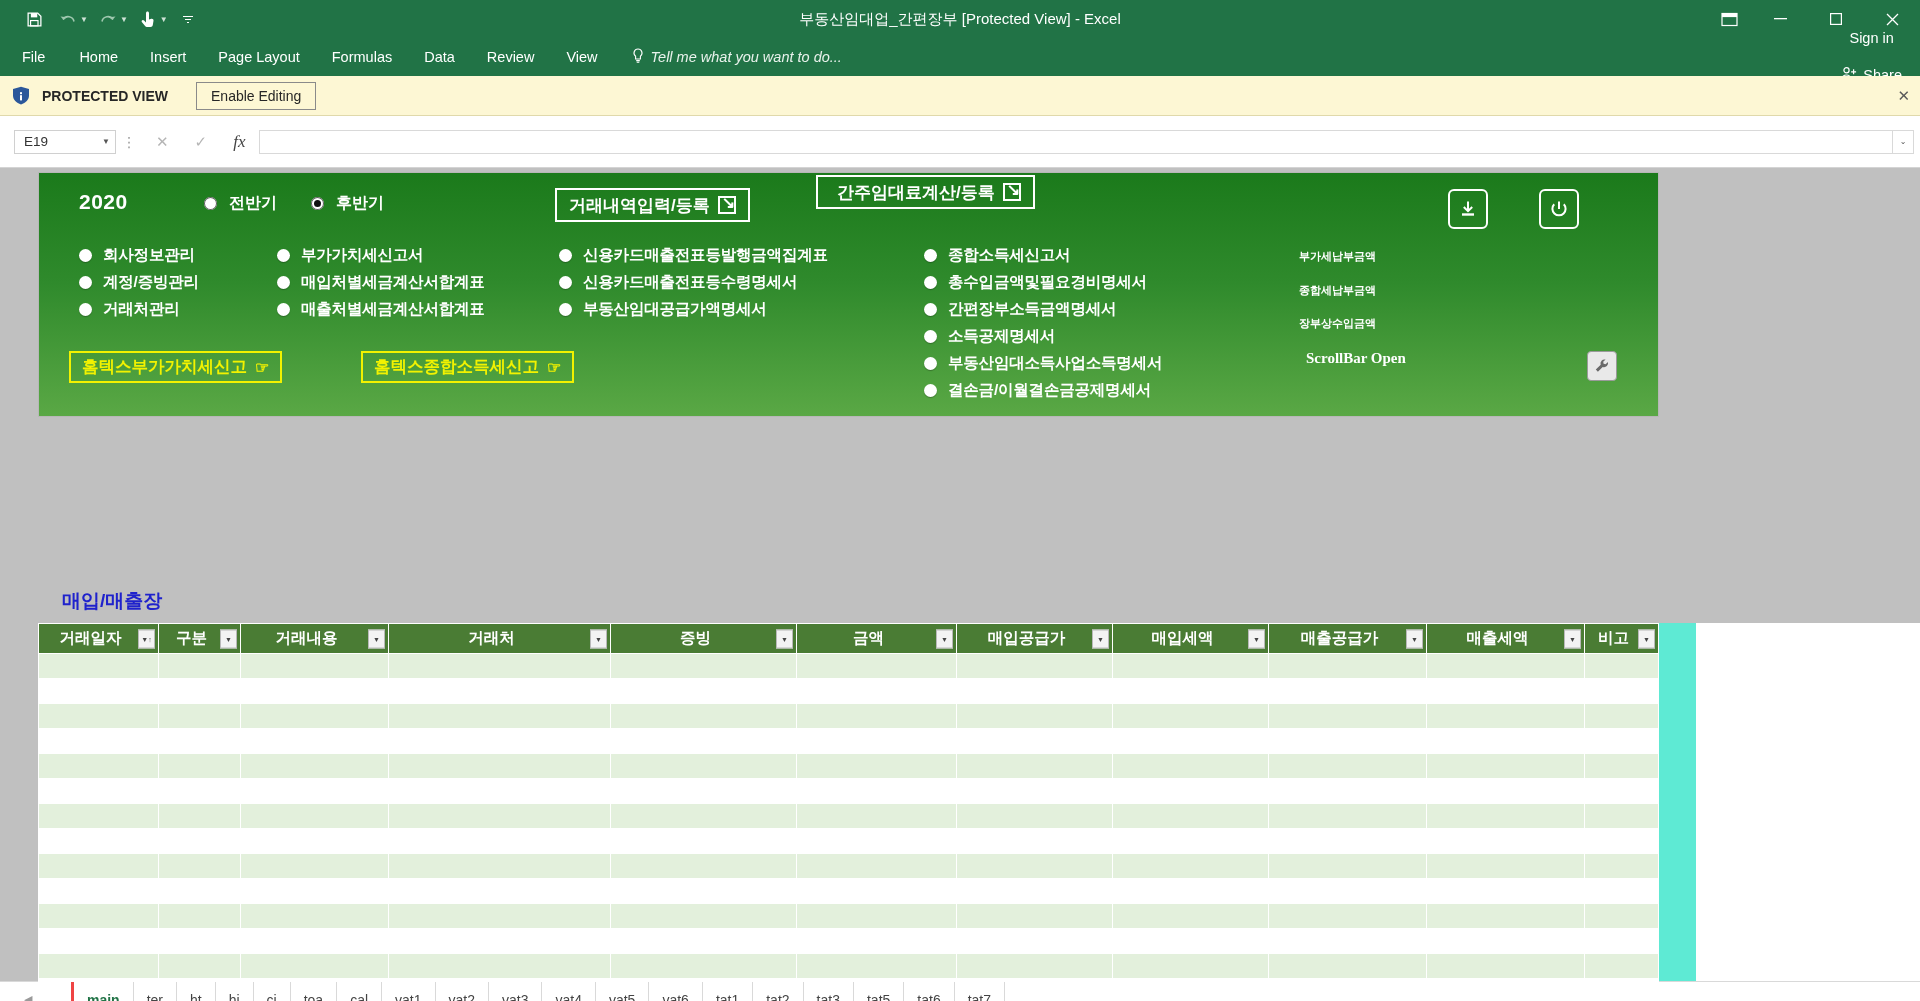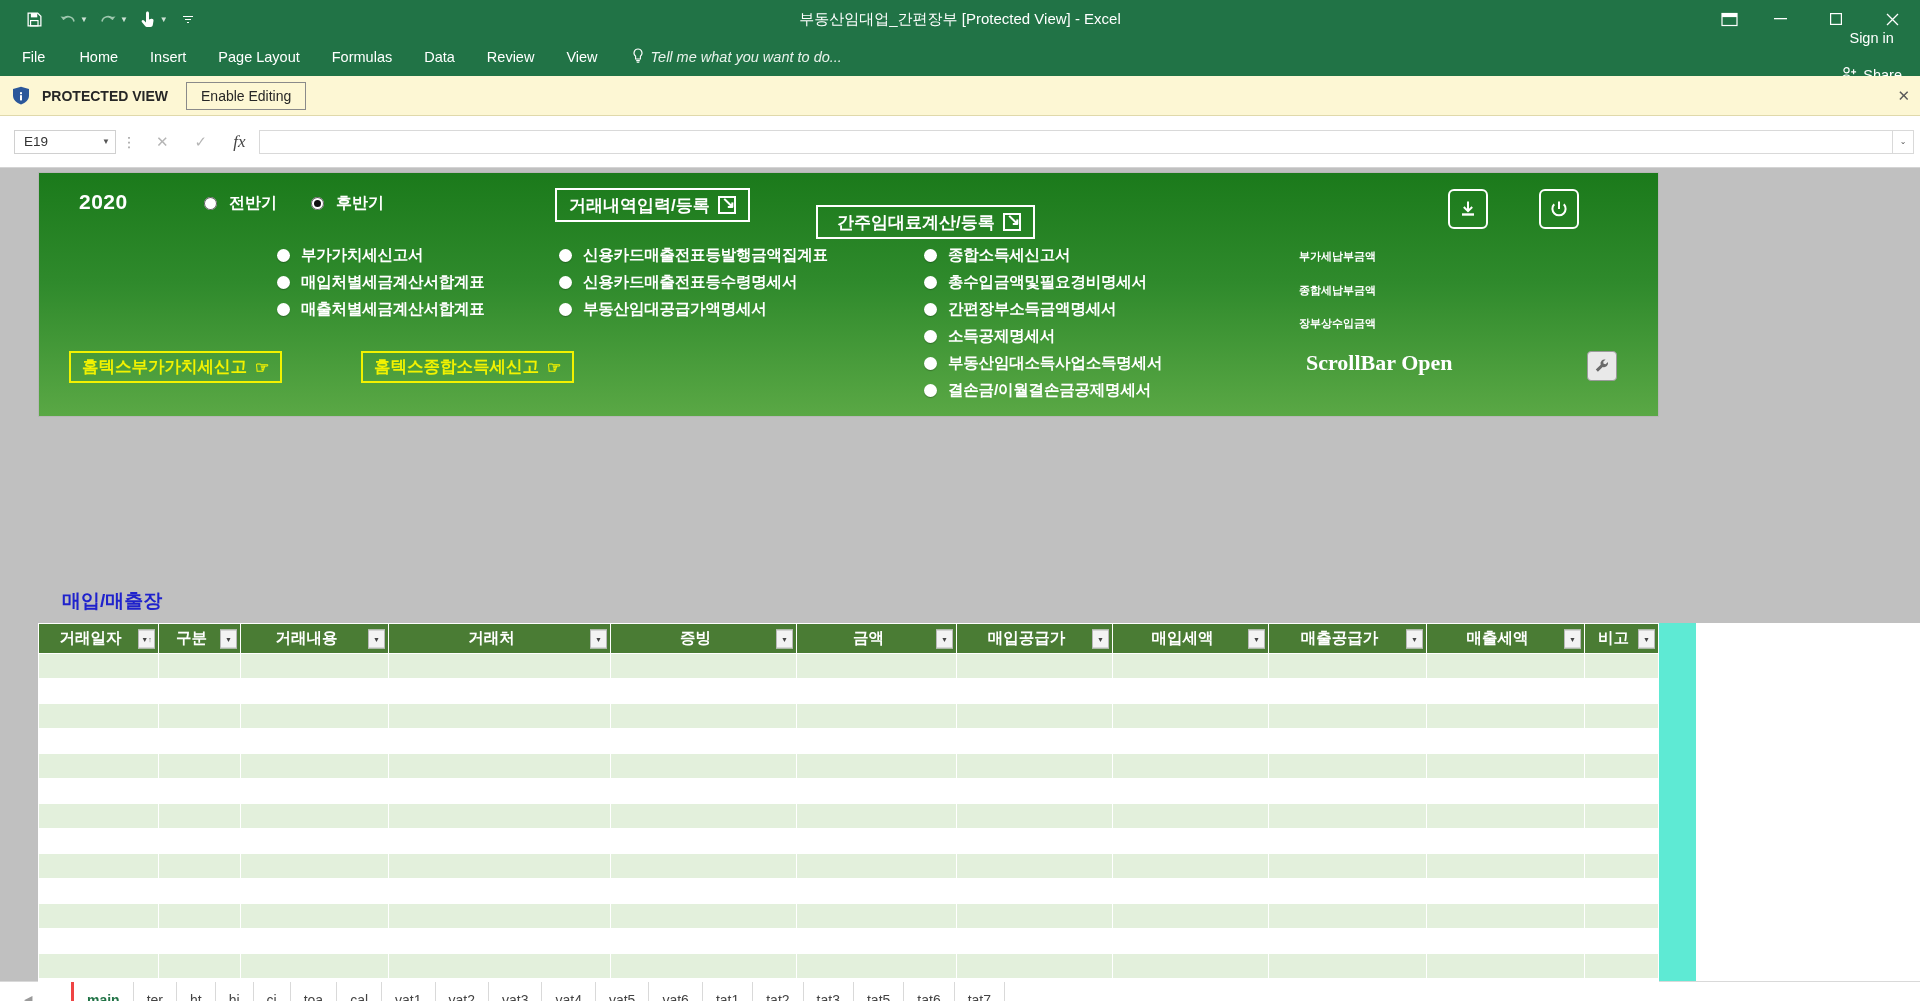--- a/index.html
+++ b/index.html
@@ -58,21 +58,21 @@
 
   
   .pvbar {
     height: 40px; background: #fdf7d4; border-bottom: 1px solid #e0d9ab;
     display: flex; align-items: center; padding: 0 10px 0 12px; position: relative;
   }
   .pv-ico {
     width: 18px; height: 18px; border-radius: 2px;
     display: flex; align-items: center; justify-content: center; margin-right: 12px;
   }
-  .pv-strong { font-size: 14px; color: #262626; font-weight: bold; margin-right: 0; }
+  .pv-strong { font-size: 14px; color: #262626; font-weight: bold; margin-right: 10px; }
   .pv-text { font-size: 14px; color: #262626; }
   .pv-btn {
     margin-left: 18px; background: #fdf7d4; border: 1px solid #8a8a8a;
     font-size: 14px; color: #262626; padding: 5px 14px; font-family: "Liberation Sans", sans-serif;
   }
   .pv-close {
     position: absolute; right: 10px; top: 50%; transform: translateY(-50%);
     font-size: 15px; color: #5a5a5a;
   }
 
@@ -157,21 +157,21 @@
     position: absolute; border: 2px solid #f2f200; height: 32px;
     display: flex; align-items: center; gap: 8px; padding: 0 11px;
     color: #f2f200; font-size: 16.5px; font-weight: bold; white-space: nowrap;
   }
   .hand { font-size: 16px; color: #f2f200; }
 
   .sidelabel {
     position: absolute; color: #ffffff; font-size: 11px; font-weight: bold; white-space: nowrap;
   }
   .scrollbar-open {
-    position: absolute; color: #ffffff; font-size: 22px; font-weight: bold;
+    position: absolute; color: #ffffff; font-size: 15px; font-weight: bold;
     font-family: "Liberation Serif", serif; white-space: nowrap;
   }
   .wrench {
     position: absolute; width: 30px; height: 30px; background: #e9e9e9;
     border: 1px solid #9a9a9a; border-radius: 4px;
     display: flex; align-items: center; justify-content: center; font-size: 15px; color: #555;
   }
 
   
   .sec-title {
@@ -365,38 +365,52 @@
     </div>
     <div class="radio-wrap" style="left:272px; top:20px;">
       <span class="rdot sel"></span>
       <span class="rlabel">후반기</span>
     </div>
 
     <div class="topbtn" style="left:516px; top:15px;">
       <span>거래내역입력/등록</span>
       <span class="arrow-box"></span>
     </div>
-    <div class="topbtn" style="left:777px; top:32px;padding-left:19px;">
+    <div class="topbtn" style="left:777px; top:2px;padding-left:19px;">
       <span>간주임대료계산/등록</span>
       <span class="arrow-box"></span>
     </div>
 
     <div class="iconbtn" style="left:1409px; top:16px;">
       <svg width="20" height="20" viewBox="0 0 20 20">
           <path d="M10 2.5v9M5.8 8l4.2 4.2L14.2 8" stroke="#fff" stroke-width="2" fill="none"></path>
           <path d="M4 15.5h12" stroke="#fff" stroke-width="2.4"></path>
         </svg>
     </div>
     <div class="iconbtn" style="left:1500px; top:16px;">
       <svg width="20" height="20" viewBox="0 0 20 20">
           <path d="M10 2.5v7.5" stroke="#fff" stroke-width="2" fill="none"></path>
           <path d="M5.2 5.2a6.6 6.6 0 1 0 9.6 0" stroke="#fff" stroke-width="2" fill="none"></path>
         </svg>
     </div>
 
+    <div class="menucol" style="left:40px; top:69px;">
+      <div class="menuitem">
+        <span class="mdot"></span>
+        <span class="mlabel">회사정보관리</span>
+      </div>
+      <div class="menuitem">
+        <span class="mdot"></span>
+        <span class="mlabel">계정/증빙관리</span>
+      </div>
+      <div class="menuitem">
+        <span class="mdot"></span>
+        <span class="mlabel">거래처관리</span>
+      </div>
+    </div>
 
     <div class="menucol" style="left:238px; top:69px;">
       <div class="menuitem">
         <span class="mdot"></span>
         <span class="mlabel">부가가치세신고서</span>
       </div>
       <div class="menuitem">
         <span class="mdot"></span>
         <span class="mlabel">매입처별세금계산서합계표</span>
       </div>

